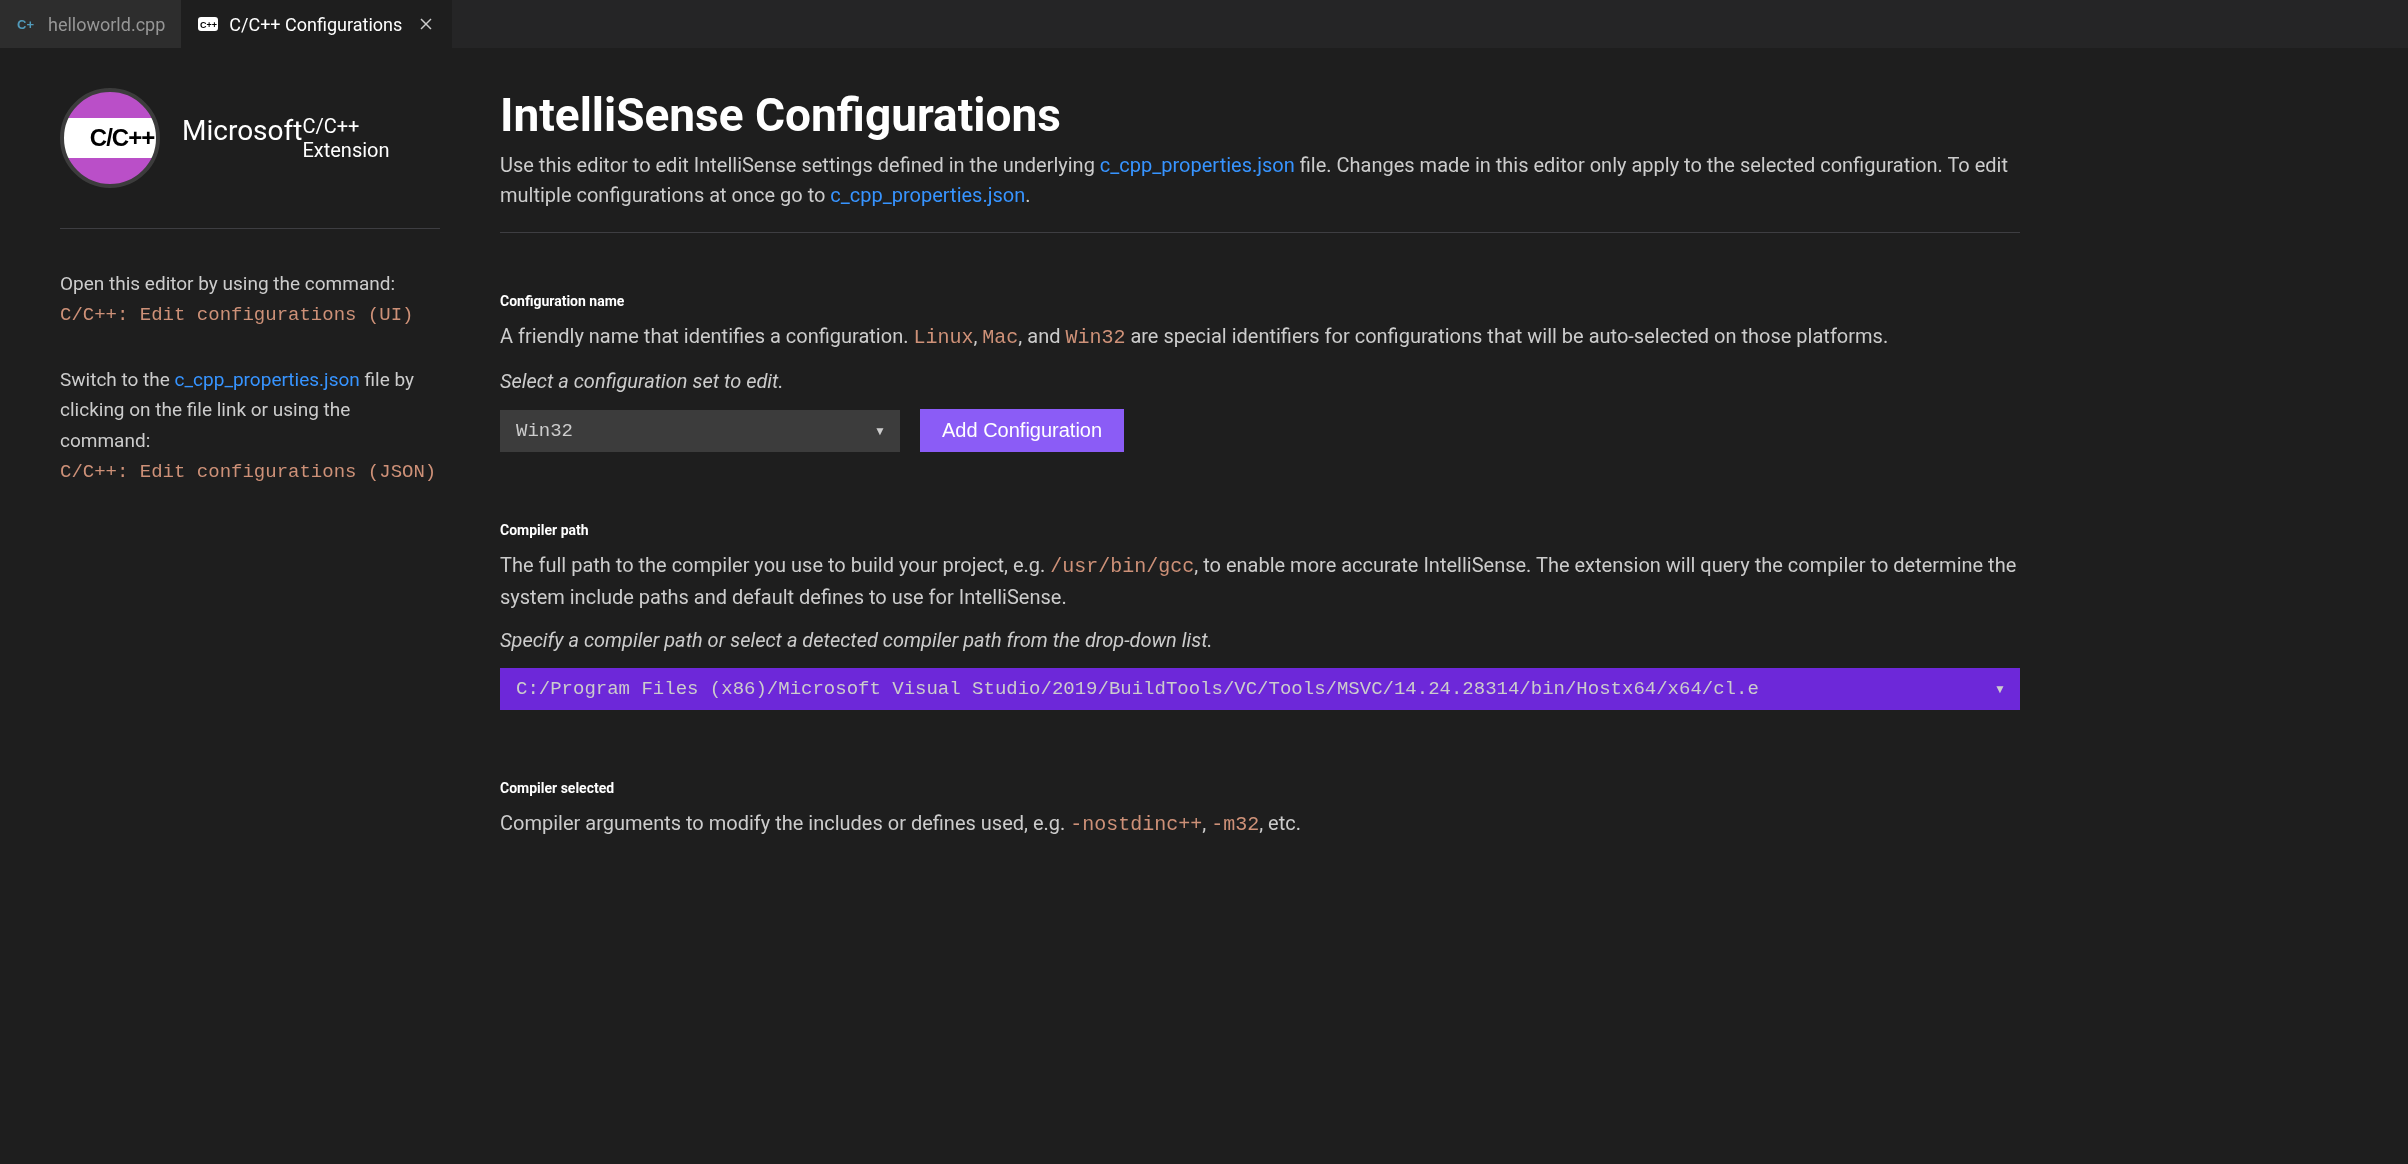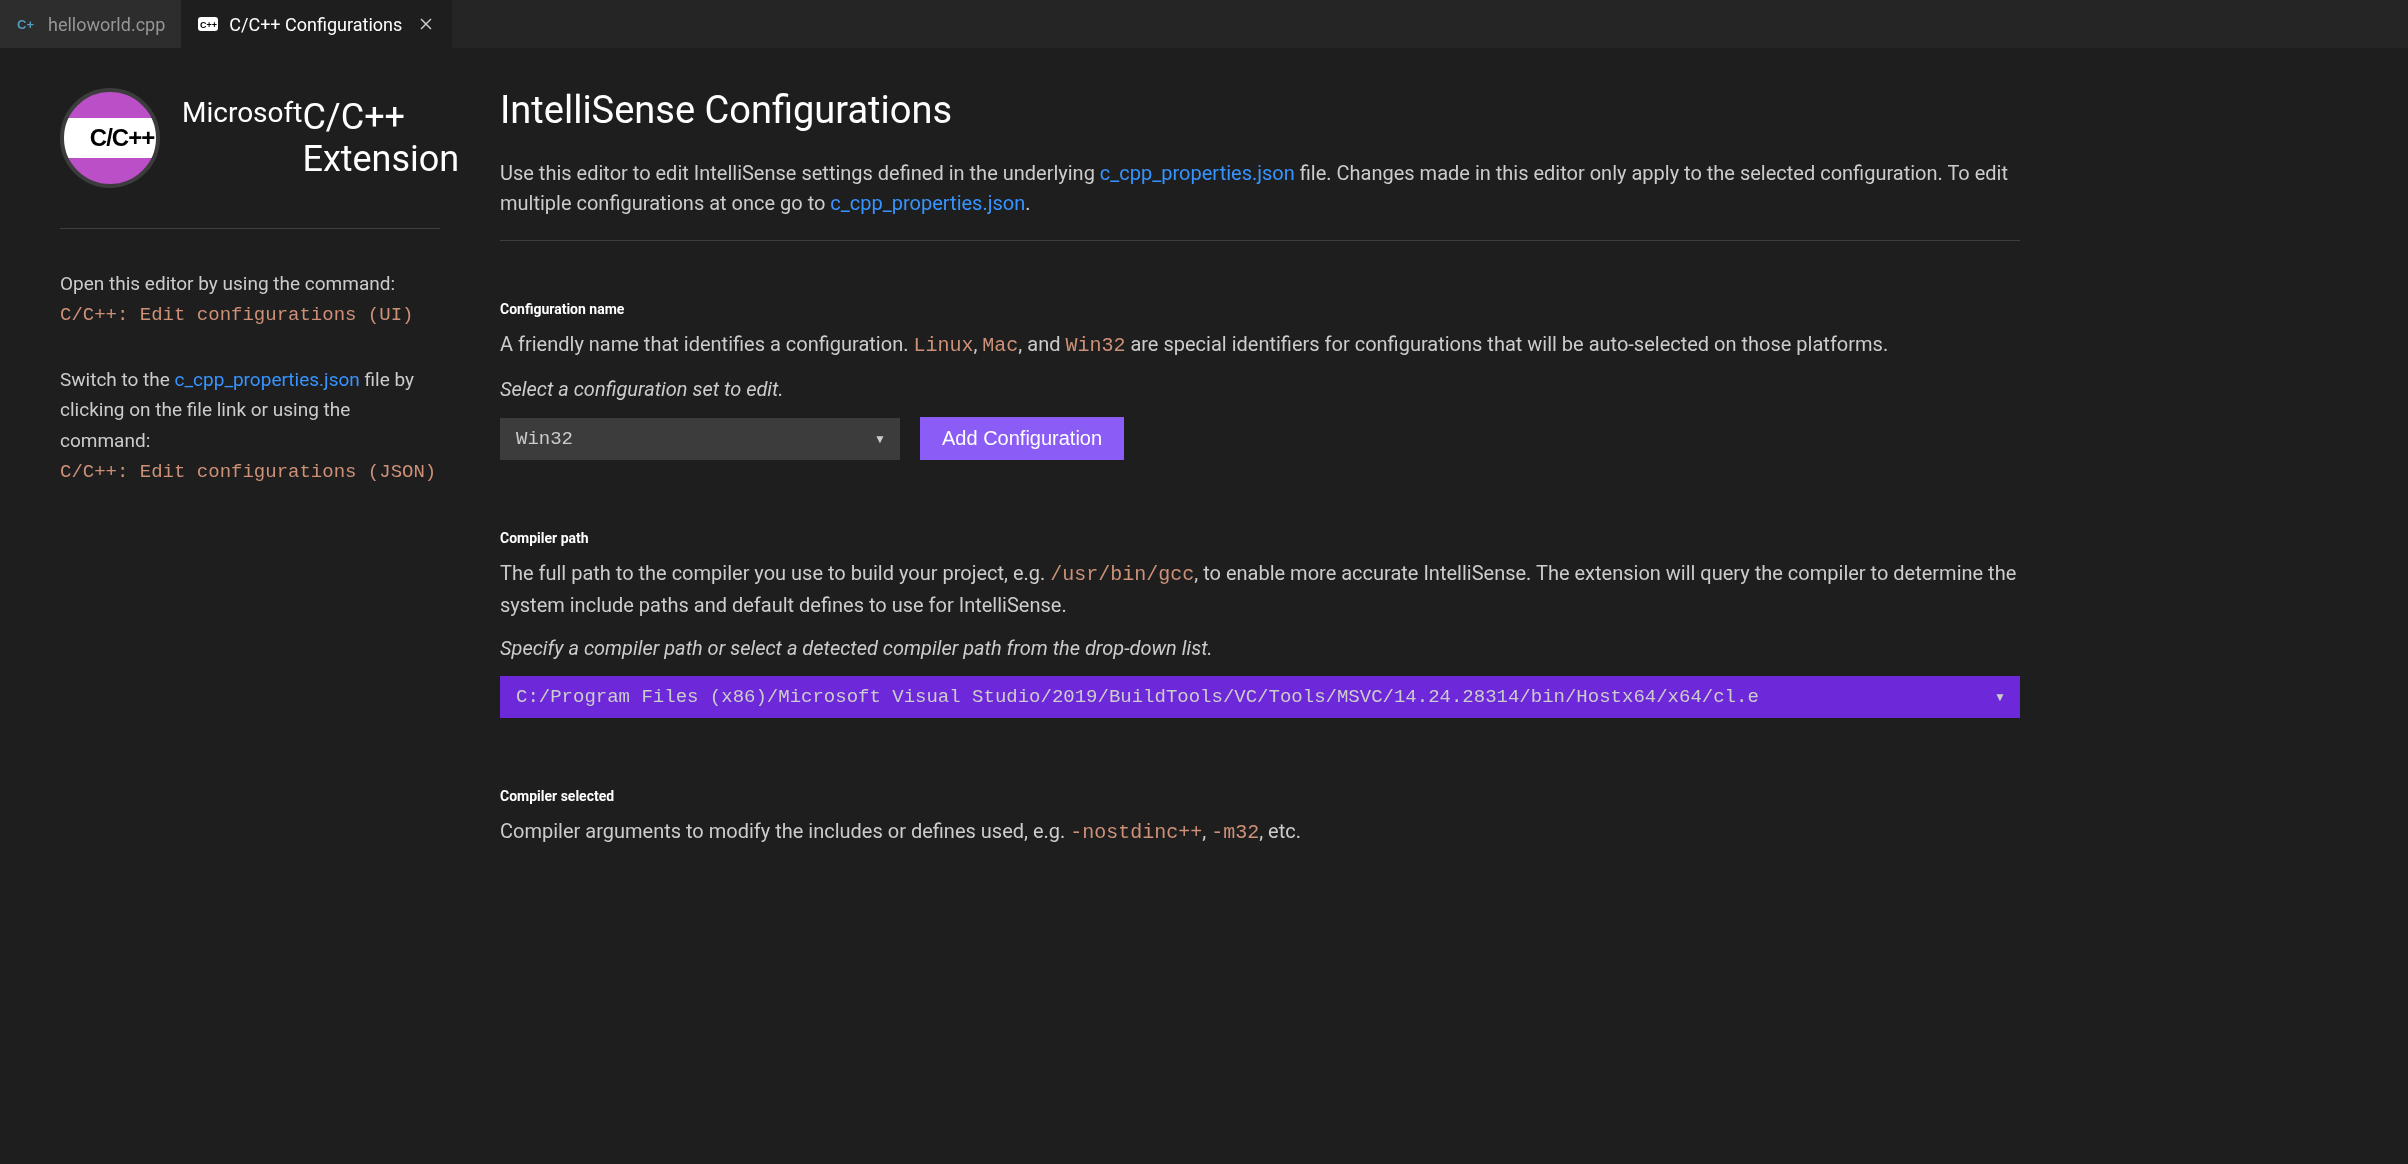--- a/index.html
+++ b/index.html
@@ -119,21 +119,21 @@
       gap: 0;
     }
 
     .branding-title {
       font-size: 28px;
       font-weight: 400;
       color: #ffffff;
     }
 
     .branding-subtitle {
-      font-size: 36px;
+      font-size: 20px;
       font-weight: 400;
       color: #ffffff;
     }
 
     .sidebar-divider {
       border: none;
       border-top: 1px solid #3e3e42;
       margin: 20px 0 40px 0;
     }
 
@@ -160,24 +160,24 @@
       text-decoration: none;
       cursor: pointer;
     }
 
     .main {
       flex: 1;
       max-width: 1520px;
     }
 
     .page-title {
-      font-size: 38px;
-      font-weight: 400;
-      color: #ffffff;
-      margin-bottom: 26px;
+      font-size: 46px;
+      font-weight: 700;
+      color: #ffffff;
+      margin-bottom: 8px;
     }
 
     .page-description {
       font-size: 20px;
       line-height: 1.5;
       color: #cccccc;
       margin-bottom: 22px;
     }
 
     .main-divider {

